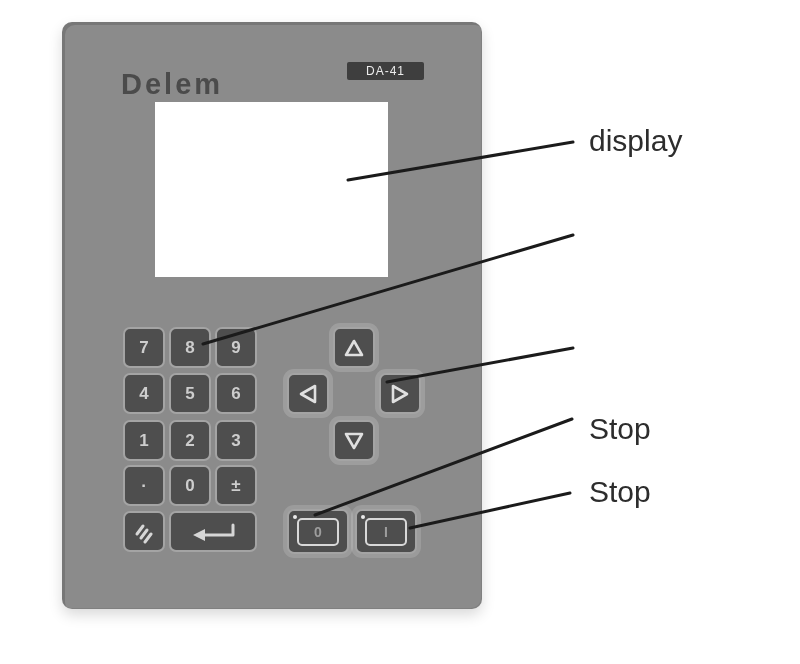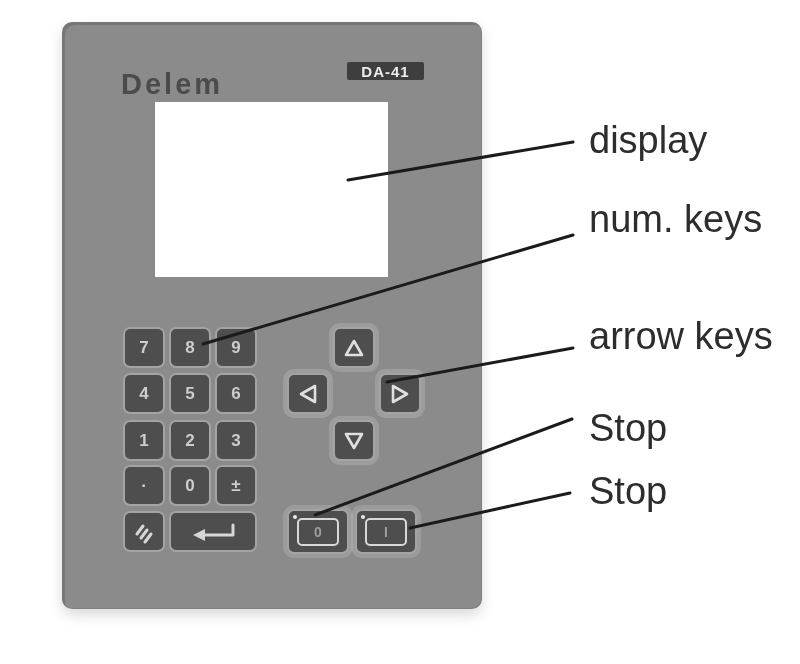--- a/index.html
+++ b/index.html
@@ -12,21 +12,21 @@
     background:var(--panel,#8b8b8b); border-radius:10px;
     box-shadow: inset 3px 3px 0 rgba(0,0,0,0.14), inset -1px -1px 0 rgba(0,0,0,0.08), 0 6px 14px rgba(0,0,0,0.15);
   }
   .brand {
     position:absolute; left:59px; top:30px; font-size:29px; font-weight:bold;
     letter-spacing:3px; color:var(--brand-text,#4b4b4b);margin-top:16px;
   }
   .badge {
     position:absolute; left:285px; top:40px; width:77px; height:18px;
     background:var(--badge-bg,#3e3e3e); color:var(--badge-text,#ececec);
-    font-size:15px; font-weight:bold; letter-spacing:1px;
+    font-size:12px; font-weight:normal; letter-spacing:1px;
     display:flex; align-items:center; justify-content:center; border-radius:2px;
   }
   .display {
     position:absolute; left:93px; top:80px; width:233px; height:175px;
     background:var(--display,#ffffff);
   }
   .key {
     position:absolute; width:42px; height:41px; box-sizing:border-box;
     background:var(--key,#4e4e4e); border:2px solid var(--key-border,#a6a6a6);
     border-radius:7px; display:flex; align-items:center; justify-content:center;
@@ -43,21 +43,21 @@
   .bigkey .outline {
     width:42px; height:28px; box-sizing:border-box; border:2px solid #d8d8d8;
     border-radius:5px; display:flex; align-items:center; justify-content:center;
     color:#9d9d9d; font-size:14px; font-weight:bold;
   }
   .led {
     position:absolute; left:4px; top:4px; width:4px; height:4px;
     background:#eaeaea; border-radius:50%;
   }
   .annotation {
-    position:absolute; left:589px; font-size:38px; line-height:33px;
+    position:absolute; left:589px; font-size:30px; line-height:33px;
     color:var(--annotation-text,#2d2d2d); white-space:nowrap;
   }
   svg.lines { position:absolute; left:0; top:0; pointer-events:none; }
   .icon-svg { display:block; }
 </style>
 </head>
 <body>
 
 <div id="screen">
 
@@ -150,18 +150,16 @@
     <g stroke="#1b1b1b" stroke-width="3" stroke-linecap="round">
       <line x1="348" y1="180" x2="573" y2="142"></line>
       <line x1="203" y1="344" x2="573" y2="235"></line>
       <line x1="387" y1="382" x2="573" y2="348"></line>
       <line x1="315" y1="515" x2="572" y2="419"></line>
       <line x1="410" y1="528" x2="570" y2="493"></line>
     </g>
   </svg>
 
   <div class="annotation" style="top:124px">display</div>
-  <div class="annotation" style="top:203px">num. keys</div>
-  <div class="annotation" style="top:320px">arrow keys</div>
   <div class="annotation" style="top:412px">Stop</div>
   <div class="annotation" style="top:475px">Stop</div>
 
 </div>
 
 </body></html>

